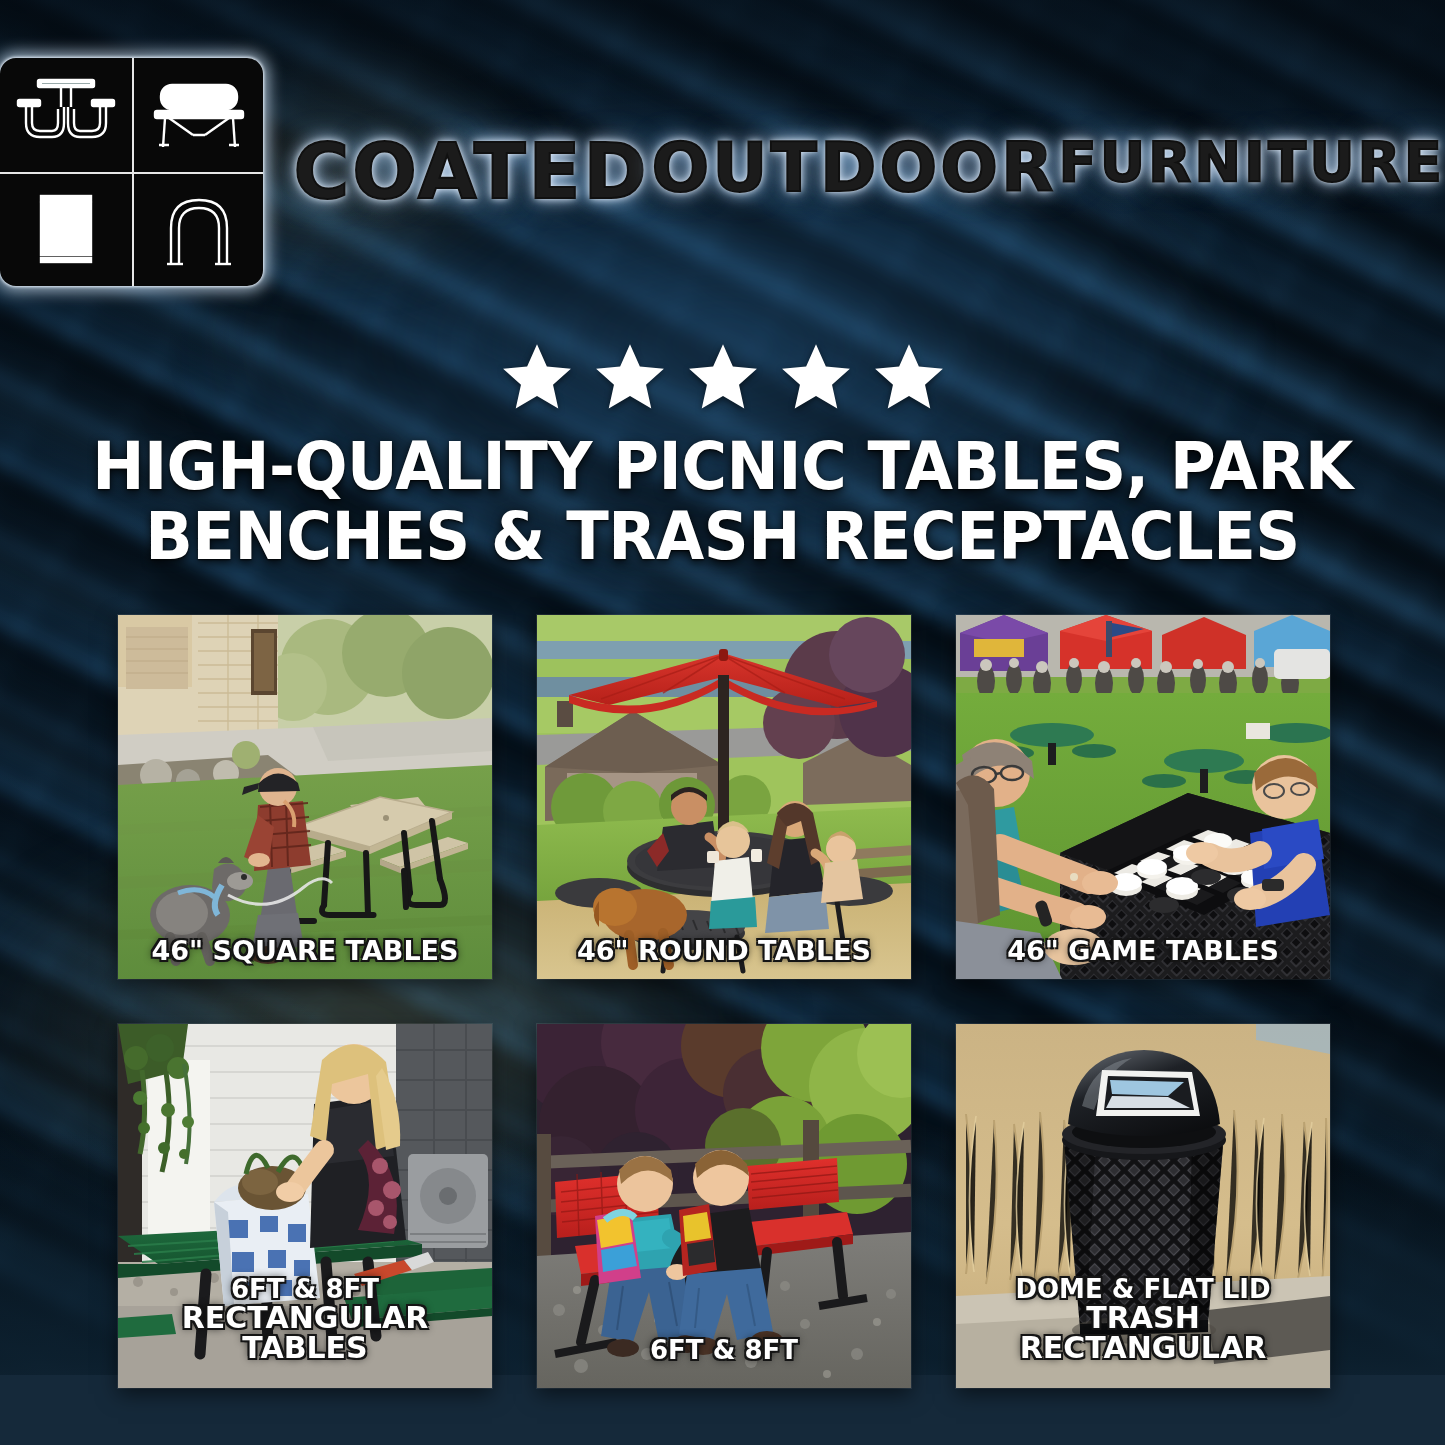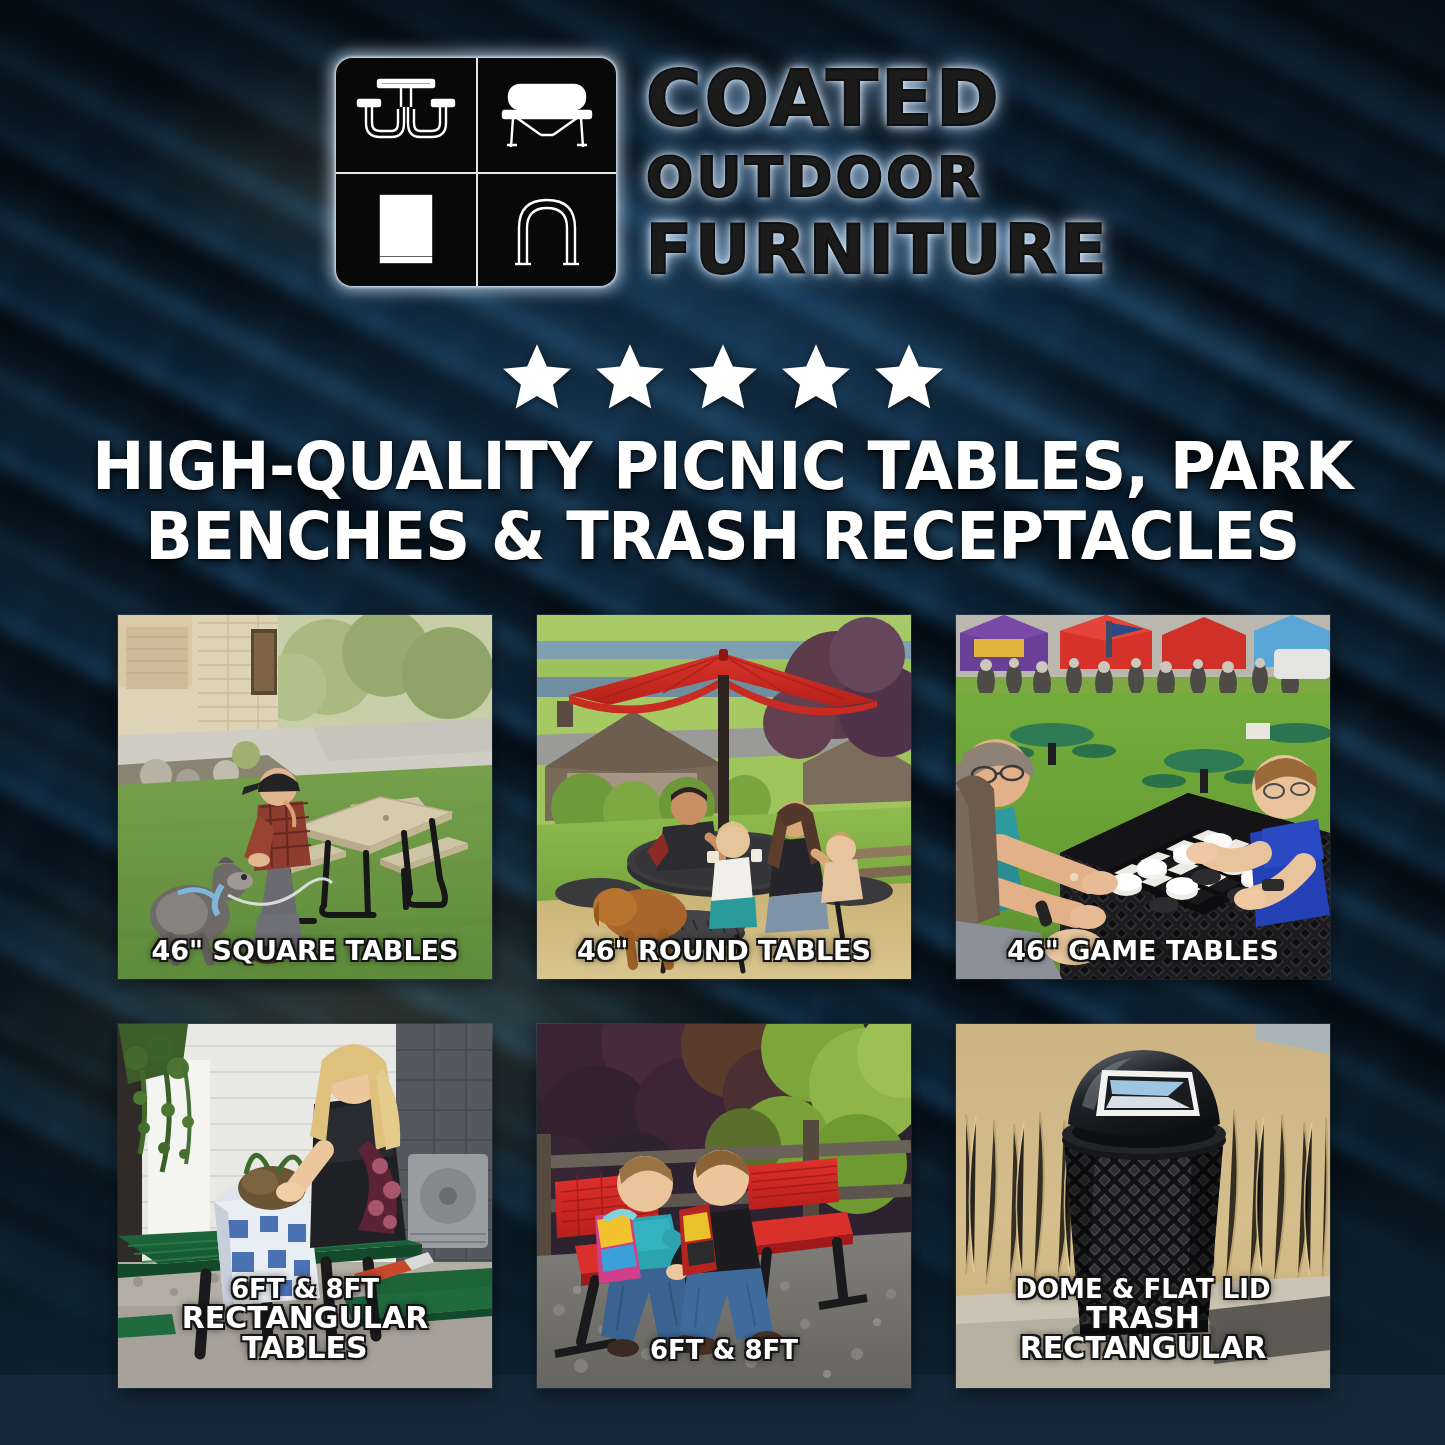--- a/index.html
+++ b/index.html
@@ -82,37 +82,37 @@
     box-shadow:0 0 16px 5px rgba(215,235,255,0.75), 0 0 3px 1px rgba(255,255,255,0.9);
     display:grid; grid-template-columns:1fr 1fr; grid-template-rows:1fr 1fr;
     overflow:hidden;
   }
   .logo-cell { position:relative; display:flex; align-items:center; justify-content:center; }
   .logo-cell svg { display:block; }
   .logo-mark .c-tr { border-left:2px solid rgba(255,255,255,0.9); }
   .logo-mark .c-bl { border-top:2px solid rgba(255,255,255,0.9); }
   .logo-mark .c-br { border-left:2px solid rgba(255,255,255,0.9); border-top:2px solid rgba(255,255,255,0.9); }
 
-  .logo-words { display:flex; flex-direction:column; gap:10px; }
+  .logo-words { display:flex; flex-direction:row; gap:2px; }
   .logo-words .lw {
     font-family:"DejaVu Sans", sans-serif;
     font-weight:700;
     color:#1b1b1b;
     letter-spacing:3px;
     line-height:1.02;
     -webkit-text-stroke:2px #101010;
     text-shadow:
       0 0 2px #ffffff,
       0 0 7px #e8f3ff,
       0 0 16px rgba(200,225,255,0.95),
       0 0 28px rgba(150,190,230,0.6);
   }
   .logo-words .l1 { font-size:76px; }
-  .logo-words .l2 { font-size:56px; }
-  .logo-words .l3 { font-size:68px; }
+  .logo-words .l2 { font-size:68px; }
+  .logo-words .l3 { font-size:56px; }
 
   
   .stars {
     position:absolute; left:0; right:0; top:340px;
     display:flex; align-items:center; justify-content:center; gap:19px;
   }
   .star { width:74px; height:74px; display:block; }
   .star svg { display:block; filter:drop-shadow(0 2px 3px rgba(0,0,0,0.55)); }
 
   

